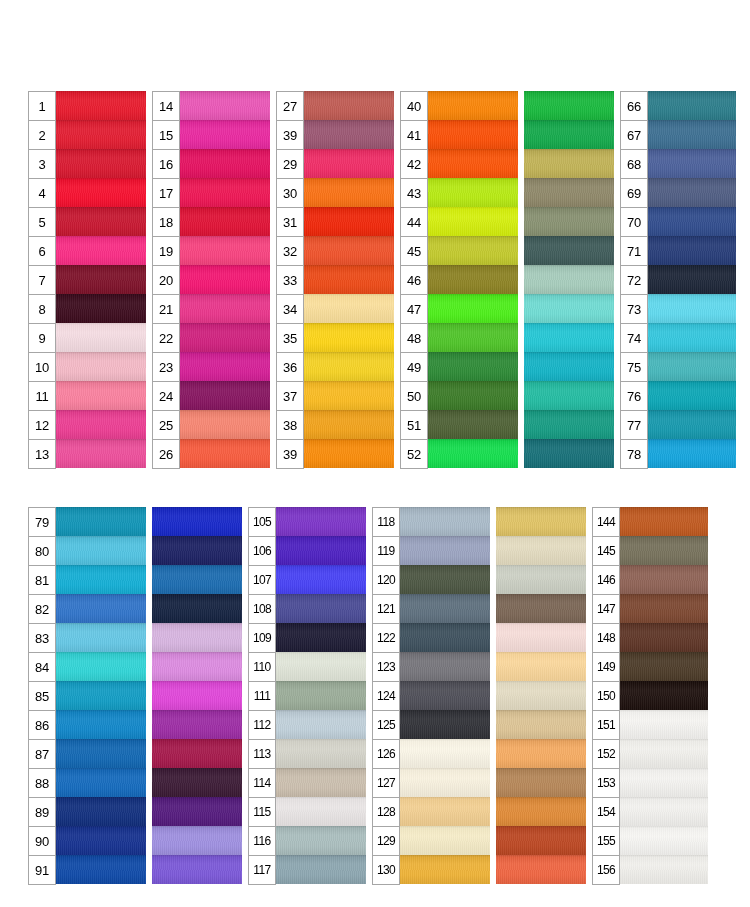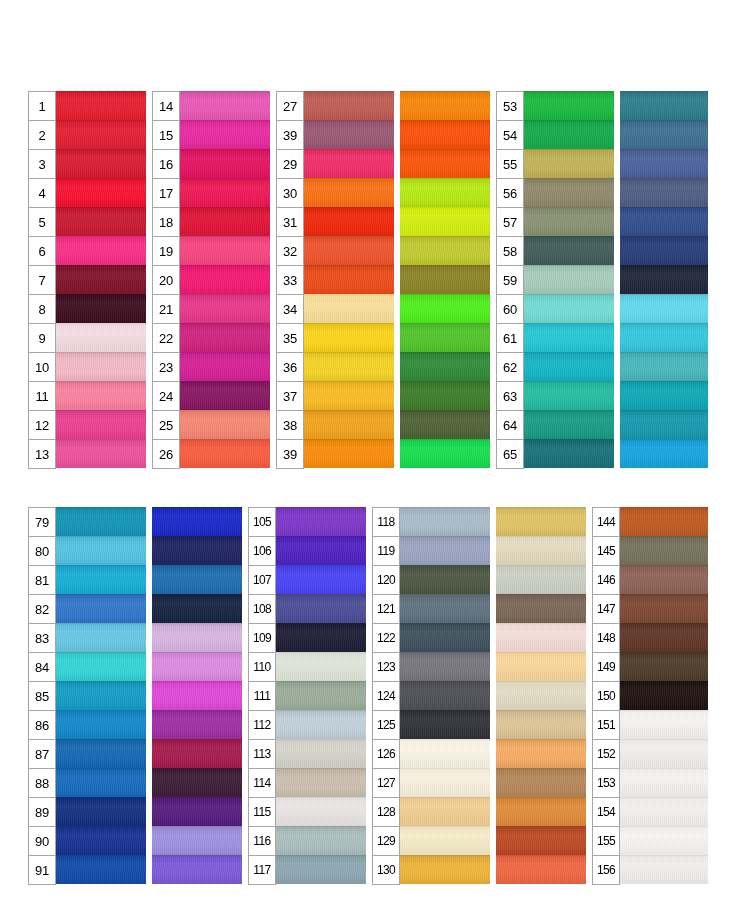--- a/index.html
+++ b/index.html
@@ -227,69 +227,84 @@
           <div class="swatch" style="background: rgb(237, 73, 21);"></div>
           <div class="swatch pale" style="background: rgb(251, 223, 154);"></div>
           <div class="swatch" style="background: rgb(253, 212, 21);"></div>
           <div class="swatch" style="background: rgb(246, 210, 34);"></div>
           <div class="swatch" style="background: rgb(250, 187, 32);"></div>
           <div class="swatch" style="background: rgb(242, 162, 25);"></div>
           <div class="swatch" style="background: rgb(250, 139, 7);"></div>
         </div>
       </div>
       <div class="col">
+        <div class="num-col">
+          <div class="num-cell">40</div>
+          <div class="num-cell">41</div>
+          <div class="num-cell">42</div>
+          <div class="num-cell">43</div>
+          <div class="num-cell">44</div>
+          <div class="num-cell">45</div>
+          <div class="num-cell">46</div>
+          <div class="num-cell">47</div>
+          <div class="num-cell">48</div>
+          <div class="num-cell">49</div>
+          <div class="num-cell">50</div>
+          <div class="num-cell">51</div>
+          <div class="num-cell">52</div>
+        </div>
         <div class="sw-col">
           <div class="swatch" style="background: rgb(250, 132, 5);"></div>
           <div class="swatch" style="background: rgb(251, 78, 5);"></div>
           <div class="swatch" style="background: rgb(251, 83, 6);"></div>
           <div class="swatch" style="background: rgb(182, 234, 16);"></div>
           <div class="swatch pale" style="background: rgb(213, 240, 8);"></div>
           <div class="swatch" style="background: rgb(194, 201, 43);"></div>
           <div class="swatch" style="background: rgb(140, 130, 34);"></div>
           <div class="swatch" style="background: rgb(76, 239, 24);"></div>
           <div class="swatch" style="background: rgb(78, 196, 39);"></div>
           <div class="swatch" style="background: rgb(44, 138, 53);"></div>
           <div class="swatch" style="background: rgb(58, 122, 38);"></div>
           <div class="swatch" style="background: rgb(77, 96, 52);"></div>
           <div class="swatch" style="background: rgb(18, 222, 76);"></div>
         </div>
       </div>
       <div class="col">
-        <div class="num-col">
-          <div class="num-cell">53</div>
-          <div class="num-cell">54</div>
-          <div class="num-cell">55</div>
-          <div class="num-cell">56</div>
-          <div class="num-cell">57</div>
-          <div class="num-cell">58</div>
-          <div class="num-cell">59</div>
-          <div class="num-cell">60</div>
-          <div class="num-cell">61</div>
-          <div class="num-cell">62</div>
-          <div class="num-cell">63</div>
-          <div class="num-cell">64</div>
-          <div class="num-cell">65</div>
-        </div>
         <div class="sw-col">
           <div class="swatch" style="background: rgb(23, 185, 60);"></div>
           <div class="swatch" style="background: rgb(18, 169, 74);"></div>
           <div class="swatch" style="background: rgb(193, 178, 85);"></div>
           <div class="swatch" style="background: rgb(142, 135, 104);"></div>
           <div class="swatch" style="background: rgb(135, 144, 112);"></div>
           <div class="swatch" style="background: rgb(61, 90, 88);"></div>
           <div class="swatch" style="background: rgb(166, 204, 188);"></div>
           <div class="swatch" style="background: rgb(111, 220, 211);"></div>
           <div class="swatch" style="background: rgb(34, 199, 213);"></div>
           <div class="swatch" style="background: rgb(18, 179, 198);"></div>
           <div class="swatch" style="background: rgb(33, 188, 161);"></div>
           <div class="swatch" style="background: rgb(20, 155, 130);"></div>
           <div class="swatch" style="background: rgb(21, 111, 119);"></div>
         </div>
       </div>
       <div class="col">
+        <div class="num-col">
+          <div class="num-cell">66</div>
+          <div class="num-cell">67</div>
+          <div class="num-cell">68</div>
+          <div class="num-cell">69</div>
+          <div class="num-cell">70</div>
+          <div class="num-cell">71</div>
+          <div class="num-cell">72</div>
+          <div class="num-cell">73</div>
+          <div class="num-cell">74</div>
+          <div class="num-cell">75</div>
+          <div class="num-cell">76</div>
+          <div class="num-cell">77</div>
+          <div class="num-cell">78</div>
+        </div>
         <div class="sw-col narrow">
           <div class="swatch" style="background: rgb(42, 124, 138);"></div>
           <div class="swatch" style="background: rgb(59, 110, 145);"></div>
           <div class="swatch" style="background: rgb(74, 95, 154);"></div>
           <div class="swatch" style="background: rgb(78, 92, 130);"></div>
           <div class="swatch" style="background: rgb(47, 75, 140);"></div>
           <div class="swatch" style="background: rgb(37, 59, 119);"></div>
           <div class="swatch" style="background: rgb(27, 36, 54);"></div>
           <div class="swatch" style="background: rgb(95, 217, 238);"></div>
           <div class="swatch" style="background: rgb(50, 199, 222);"></div>

